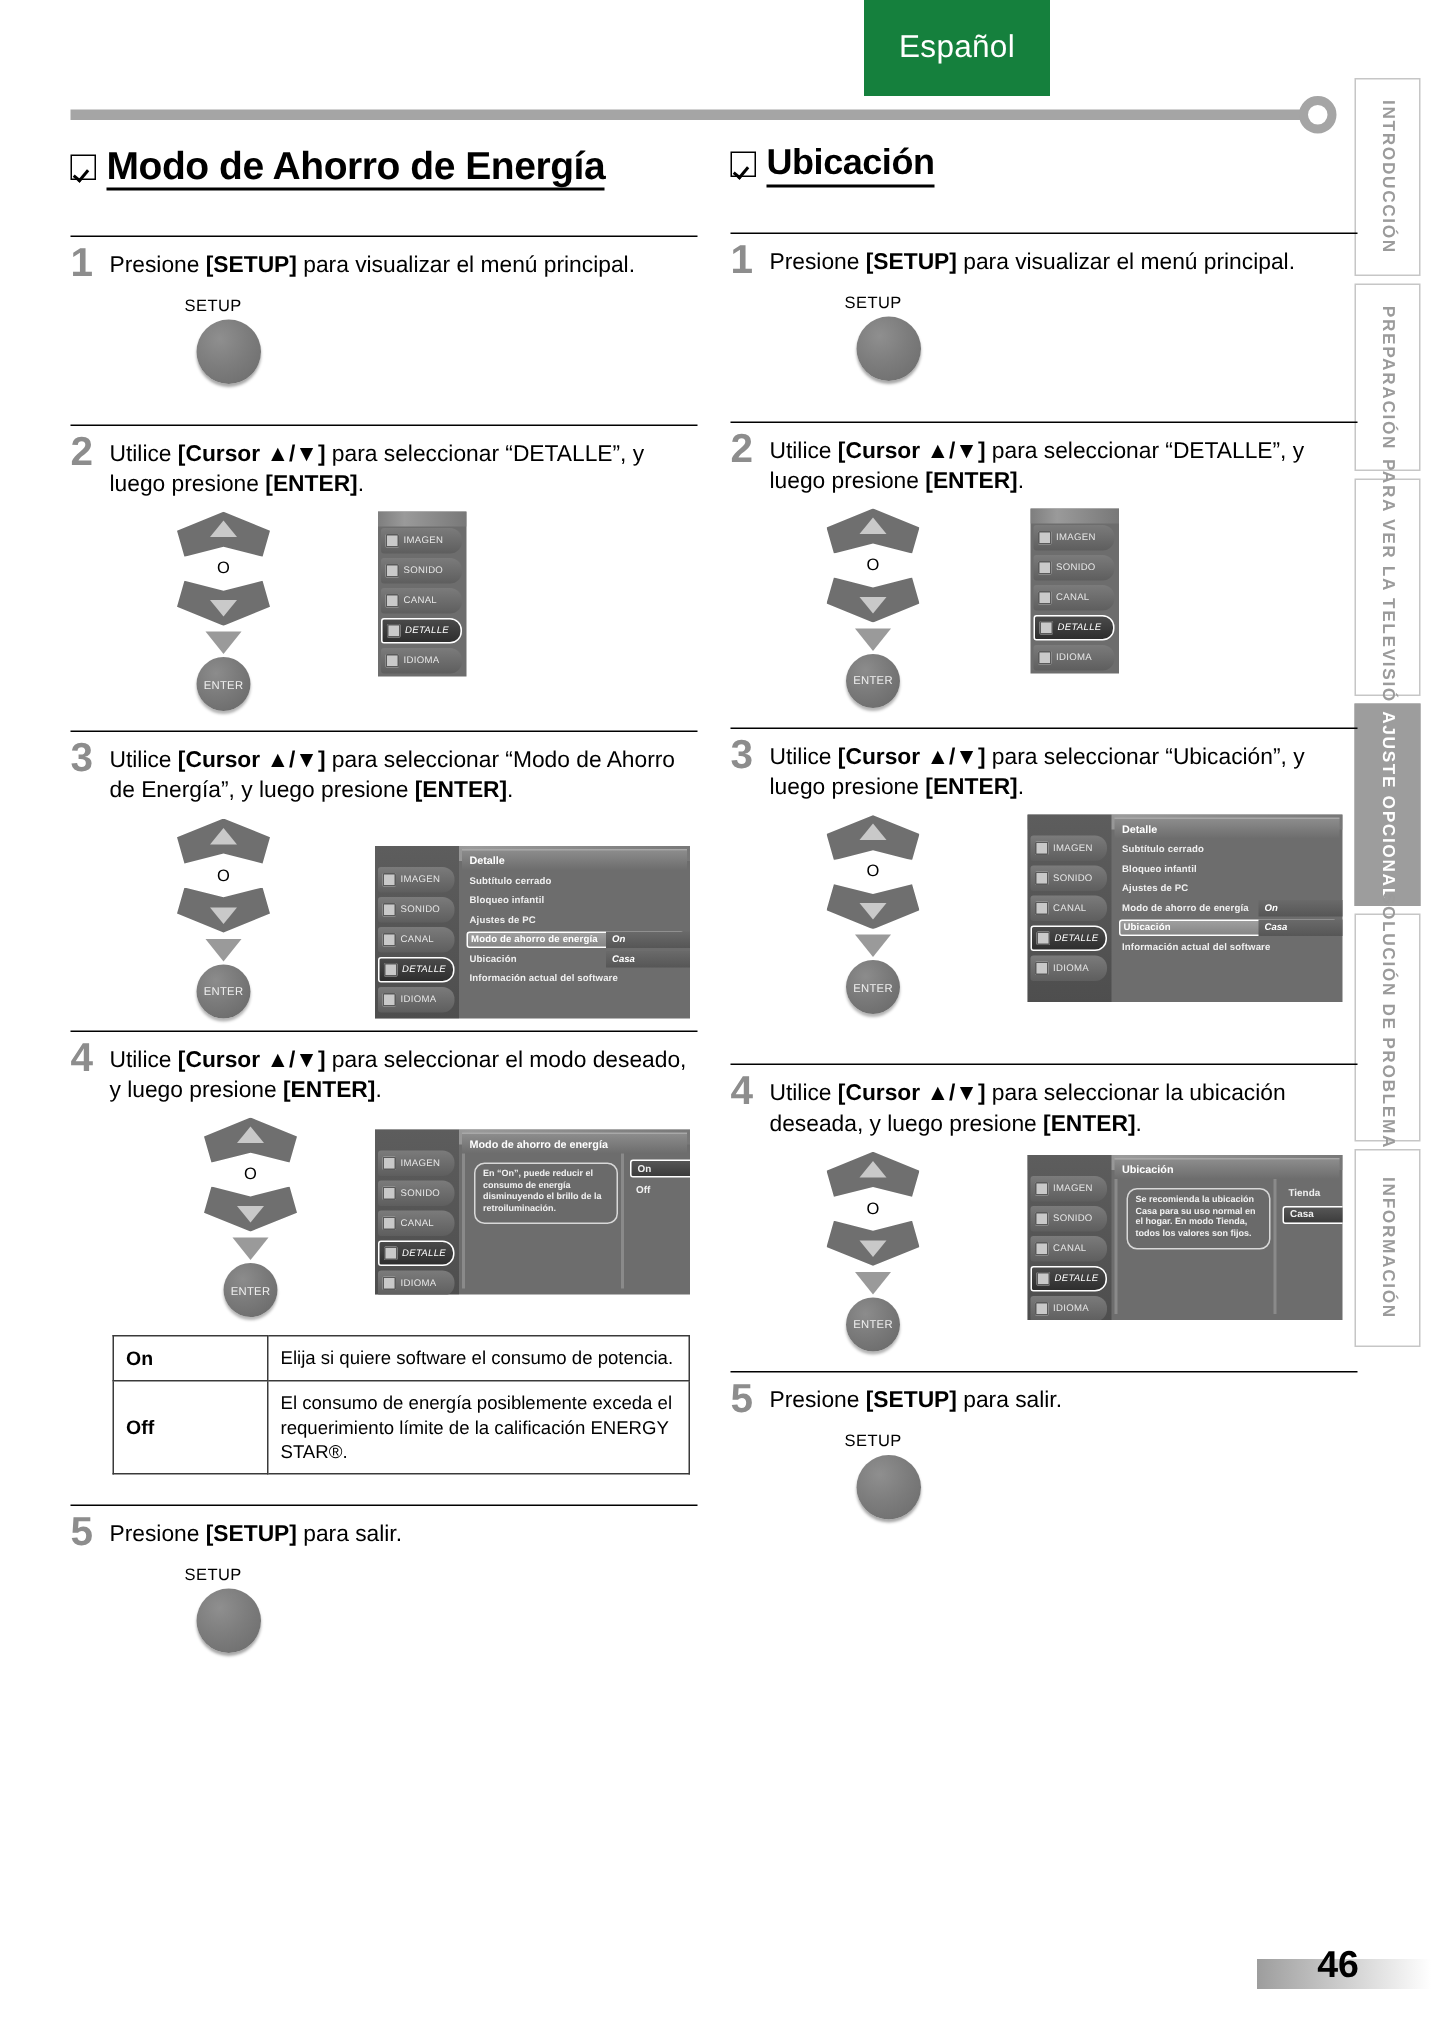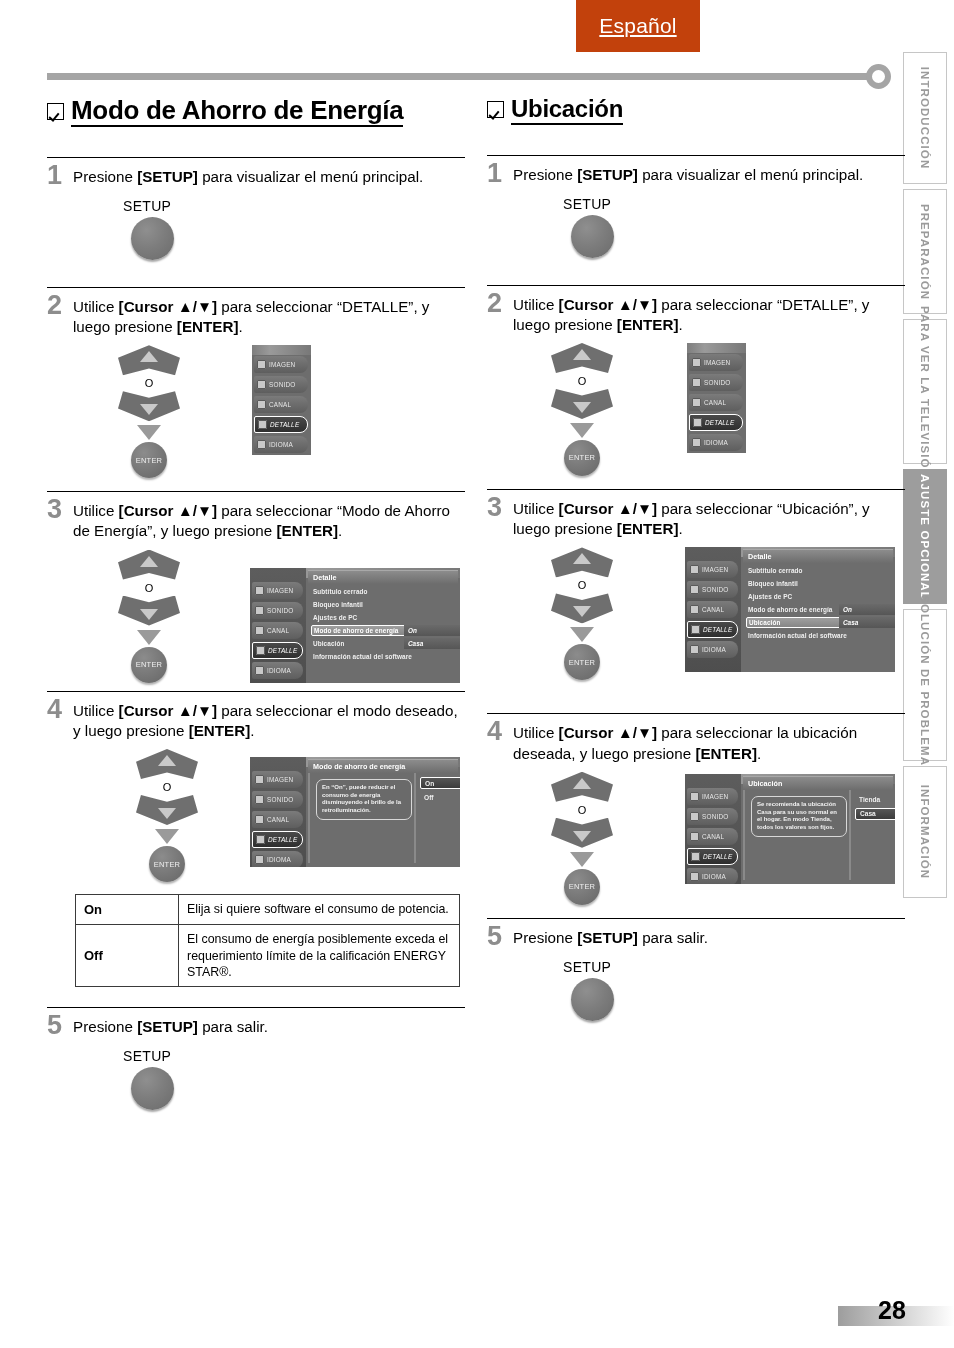--- a/index.html
+++ b/index.html
@@ -8,24 +8,24 @@
     background:#ffffff;
     font-family:"Liberation Sans", sans-serif;
     color:#000;
     position:relative;
     overflow:hidden;
   }
   .page{position:absolute;inset:0;}
 
   
   .lang-tab{
-    position:absolute; left:576px; top:0; width:124px; height:52px;
-    background:#c2410c; color:#fff;
+    position:absolute; left:576px; top:0; width:124px; height:64px;
+    background:#15803d; color:#fff;
     display:flex; align-items:center; justify-content:center;
-    font-size:21px; letter-spacing:.2px;text-decoration:underline;
+    font-size:21px; letter-spacing:.2px;
   }
 
   
   .sidenav{position:absolute; left:903px; top:52px; width:51px; height:800px;}
   .sidenav .tab{
     position:absolute; left:0; width:44px;
     border:1px solid #c6c6c6;
     box-sizing:border-box;
     background:#fff;
   }
@@ -83,21 +83,21 @@
   .step-row{display:flex; align-items:flex-start;}
   .step-num{
     font-size:27px; font-weight:bold; color:#8d8d8d; line-height:.95;
     width:26px; flex:none; margin-top:-2px;
   }
   .step-text{font-size:15.2px; line-height:1.33; padding-top:2px;}
   .step-text b{font-weight:bold;}
 
   
   .setup-grp{margin-top:9px; margin-left:76px;}
-  .setup-lbl{font-size:14px; letter-spacing:.3px;}
+  .setup-lbl{font-size:11px; letter-spacing:.3px;}
   .btn-circle{
     width:43px;height:43px;border-radius:50%;
     background:radial-gradient(circle at 36% 30%, #8f8f8f 0%, #7d7d7d 45%, #6a6a6a 100%);
     box-shadow:0 2px 2px rgba(0,0,0,.35);
     margin-top:3px; margin-left:8px;
     display:flex;align-items:center;justify-content:center;
     color:#e8e8e8; font-size:8.5px; letter-spacing:.3px;
   }
 
   
@@ -679,16 +679,16 @@
       </div>
       <div class="setup-grp">
         <div class="setup-lbl">SETUP</div>
         <div class="btn-circle"></div>
       </div>
     </div>
 
   </div>
 
   <div class="footer-bar"></div>
-  <div class="pg-num">28</div>
+  <div class="pg-num">46</div>
   <div class="pg-es">ES</div>
 
 </div>
 
 </body></html>

